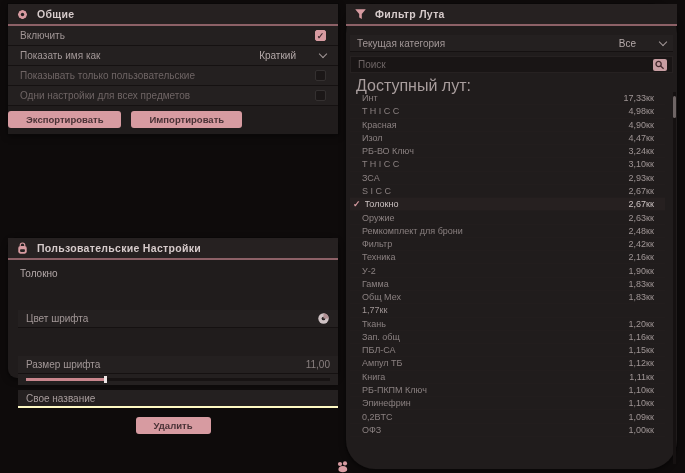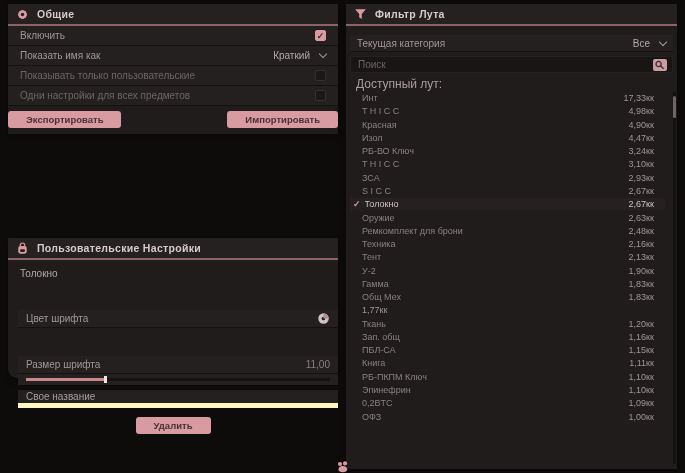--- a/index.html
+++ b/index.html
@@ -12,56 +12,56 @@
   .hr2{height:2px;background:#8d6167;}
   
   #panel-general{left:8px;top:4px;width:330px;height:130px;}
   .setrow{height:20px;display:flex;align-items:center;justify-content:space-between;
           padding:0 12px;background:#242020;border-bottom:1px solid #151111;box-sizing:border-box;}
   .setrow .lbl{font-size:10px;color:#a29797;}
   .setrow.dim .lbl{color:#6e6464;}
   .cb{width:11px;height:11px;box-sizing:border-box;border-radius:2px;background:#1b1717;
       border:1px solid #343030;font-size:9px;line-height:10px;text-align:center;color:#402b2f;cursor:pointer;}
   .cb.on{background:#d79ba1;border-color:#d79ba1;font-weight:bold;}
-  .dd{display:flex;align-items:center;gap:10px;cursor:pointer;}
+  .dd{display:flex;align-items:center;gap:24px;cursor:pointer;}
   .dd .val{font-size:10px;color:#b4a9a9;}
   .chev{width:5px;height:5px;border-right:1.5px solid #a39898;border-bottom:1.5px solid #a39898;
         transform:rotate(45deg);margin-top:-3px;}
-  .btnrow{height:27px;display:flex;align-items:center;justify-content:space-between;gap:10px;}
+  .btnrow{height:27px;display:flex;align-items:center;justify-content:flex-start;gap:10px;}
   .pinkbtn{background:#d79ba1;color:#4a3236;border:none;border-radius:3px;font-size:9.5px;
            font-weight:bold;font-family:inherit;padding:3px 18px;cursor:pointer;}
   
   #panel-custom{left:8px;top:238px;width:330px;height:140px;border-radius:9px;}
   .selname{padding:8px 0 3px 12px;font-size:10px;color:#b3a8a8;}
   .crow{margin-left:10px;height:18px;display:flex;align-items:center;justify-content:space-between;
         padding:0 8px;background:#242020;border-bottom:1px solid #151111;box-sizing:border-box;margin-top:28px;}
   .crow .lbl{font-size:10px;color:#a29797;}
   .crow .val{font-size:10px;color:#8a8080;}
   .sliderwrap{margin-left:10px;height:11px;position:relative;background:#242020;cursor:pointer;}
   .track{position:absolute;left:8px;right:8px;top:4px;height:3px;background:#171313;}
   .fill{position:absolute;left:0;top:0;height:3px;background:#c9868d;}
   .handle{position:absolute;top:-2px;width:3px;height:7px;background:#ece4e4;}
   .namerow{margin:5px 0 0 10px;height:18px;display:flex;align-items:center;gap:8px;
-           padding:0 8px;background:#242020;border-bottom:5px solid #fef9c3;box-sizing:border-box;}
+           padding:0 8px;background:#242020;border-bottom:2px solid #fef9c3;box-sizing:border-box;}
   .namerow .lbl{font-size:10px;color:#a89d9d;white-space:nowrap;}
   .namerow input{flex:1;background:transparent;border:none;outline:none;color:#cfc4c4;
                  font-size:10px;font-family:inherit;}
   .delwrap{display:flex;justify-content:center;margin-top:9px;}
   
-  #panel-filter{left:346px;top:4px;width:331px;height:465px;}
+  #panel-filter{left:346px;top:4px;width:331px;height:465px;border-radius:29px;}
   .catrow{position:absolute;left:4px;right:4px;top:31px;height:17px;background:#242020;
           display:flex;align-items:center;justify-content:space-between;padding:0 7px;
           box-sizing:border-box;border-bottom:1px solid #151111;}
   .catrow .lbl{font-size:10px;color:#a29797;}
   .searchrow{position:absolute;left:4px;right:4px;top:52px;height:17px;background:#191515;
              border:1px solid #262121;display:flex;align-items:center;box-sizing:border-box;padding:0 5px;}
   .searchrow input{flex:1;background:transparent;border:none;outline:none;font-size:10px;
                    color:#cfc4c4;font-family:inherit;}
   .searchrow input::placeholder{color:#6e6565;}
-  .lootlbl{position:absolute;left:10px;top:73px;font-size:12px;color:#a99e9e;}
+  .lootlbl{position:absolute;left:10px;top:73px;font-size:16px;color:#a99e9e;}
   .lootlist{position:absolute;left:4px;right:12px;top:88px;height:372px;overflow:hidden;}
   .litem{height:13.28px;box-sizing:border-box;border-bottom:1px solid #221d1d;display:flex;
          align-items:center;padding:0 11px 0 12px;cursor:pointer;}
   .litem .nm{flex:1;font-size:9px;color:#8a8080;white-space:nowrap;overflow:hidden;}
   .litem .pv{font-size:9px;color:#9f9595;}
   .litem.checked{padding-left:3px;background:#262020;}
   .litem.checked .nm,.litem.checked .pv{color:#cdc3c3;}
   .tick{color:#d79ba1;font-size:9px;margin-right:4px;font-weight:bold;}
   .sbar{position:absolute;right:1px;top:88px;width:3px;height:372px;background:#151111;}
   .sthumb{position:absolute;left:0;top:4px;width:3px;height:22px;background:#6e6565;border-radius:2px;cursor:pointer;}
@@ -217,28 +217,28 @@
         </div>
         <div class="litem">
           <span class="nm">Оружие</span>
           <span class="pv">2,63кк</span>
         </div>
         <div class="litem">
           <span class="nm">Ремкомплект для брони</span>
           <span class="pv">2,48кк</span>
         </div>
         <div class="litem">
+          <span class="nm">Фильтр</span>
+          <span class="pv">2,42кк</span>
+        </div>
+        <div class="litem">
           <span class="nm">Техника</span>
           <span class="pv">2,16кк</span>
         </div>
         <div class="litem">
-          <span class="nm">Тент</span>
-          <span class="pv">2,13кк</span>
-        </div>
-        <div class="litem">
           <span class="nm">У-2</span>
           <span class="pv">1,90кк</span>
         </div>
         <div class="litem">
           <span class="nm">Гамма</span>
           <span class="pv">1,83кк</span>
         </div>
         <div class="litem">
           <span class="nm">Общ Мех</span>
           <span class="pv">1,83кк</span>
@@ -250,20 +250,24 @@
           <span class="nm">Ткань</span>
           <span class="pv">1,20кк</span>
         </div>
         <div class="litem">
           <span class="nm">Зап. общ</span>
           <span class="pv">1,16кк</span>
         </div>
         <div class="litem">
           <span class="nm">ПБЛ-СА</span>
           <span class="pv">1,15кк</span>
+        </div>
+        <div class="litem">
+          <span class="nm">Ампул ТБ</span>
+          <span class="pv">1,12кк</span>
         </div>
         <div class="litem">
           <span class="nm">Книга</span>
           <span class="pv">1,11кк</span>
         </div>
         <div class="litem">
           <span class="nm">РБ-ПКПМ Ключ</span>
           <span class="pv">1,10кк</span>
         </div>
         <div class="litem">

